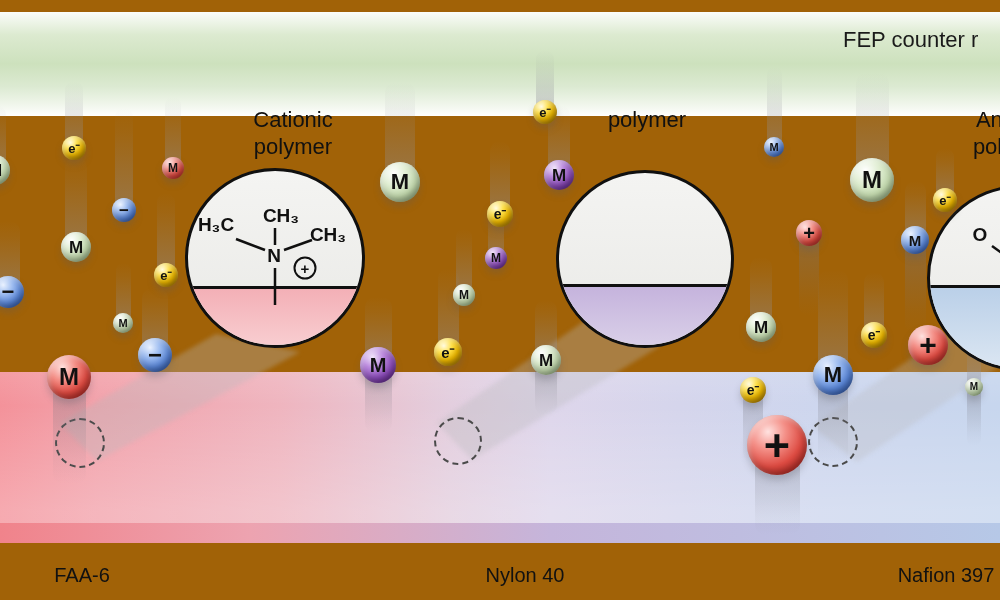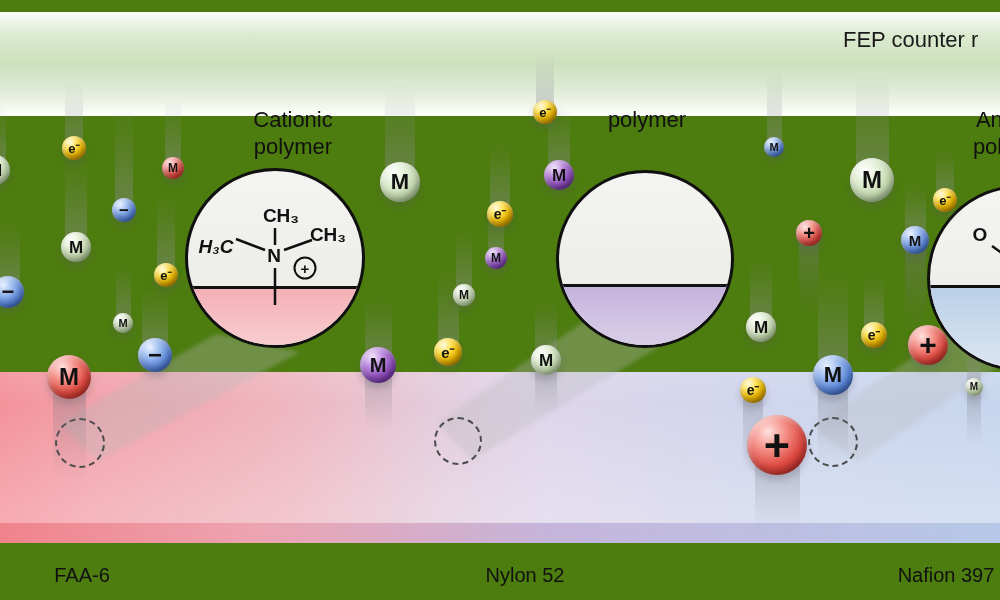--- a/index.html
+++ b/index.html
@@ -1,17 +1,17 @@
 <!DOCTYPE html>
 <html><head>
 <meta charset="utf-8">
 <style>
   html,body{margin:0;padding:0;background:#ffffff;}
   #scene{
-    position:relative;width:1000px;height:600px;overflow:hidden;background:#4d7c0f;
+    position:relative;width:1000px;height:600px;overflow:hidden;background:#a16207;
     font-family:"Liberation Sans", sans-serif;color:#111;
   }
   
   .top-band{
     position:absolute;left:0;top:12px;width:1000px;height:104px;z-index:1;
     background:linear-gradient(180deg,#fbfdfa 0%,#dcead0 22%,#cde1bd 50%,#dcead2 72%,#f4f8f0 92%,#ffffff 100%);
   }
   .fep-label{
     position:absolute;left:843px;top:27px;z-index:7;font-size:22px;color:#1a1a1a;white-space:nowrap;
   }
@@ -107,21 +107,21 @@
   <div class="polymer-circle pc-cationic">
     <div class="pc-bottom"></div>
     <div class="pc-divider"></div>
     <svg class="chem-bonds" width="180" height="180">
       <line x1="87" y1="74" x2="87" y2="57" stroke="#101010" stroke-width="2.5"></line>
       <line x1="77" y1="79" x2="48" y2="68" stroke="#101010" stroke-width="2.5"></line>
       <line x1="96" y1="79" x2="124" y2="69" stroke="#101010" stroke-width="2.5"></line>
       <line x1="87" y1="97" x2="87" y2="134" stroke="#101010" stroke-width="2.5"></line>
     </svg>
     <span class="chem" style="left:93px;top:45px;">CH₃</span>
-    <span class="chem" style="left:28px;top:76px;font-style:italic;">H₃C</span>
+    <span class="chem" style="left:28px;top:54px;">H₃C</span>
     <span class="chem" style="left:140px;top:64px;">CH₃</span>
     <span class="chem" style="left:86px;top:85px;">N</span>
     <span class="charge-circle" style="left:117px;top:97px;">+</span>
   </div>
 
   <div class="polymer-circle pc-nonionic">
     <div class="pc-bottom"></div>
     <div class="pc-divider"></div>
   </div>
 
@@ -262,16 +262,16 @@
       <div class="trail trail-down" style="left: 754.5px; top: 445px; width: 45px; height: 90px;"></div>
       <div class="sphere c-red" style="left: 747px; top: 415px; width: 60px; height: 60px; font-size: 45px;">
         <span>+</span>
       </div>
       <div class="vacancy" style="left: 55px; top: 418px; width: 46px; height: 46px;"></div>
       <div class="vacancy" style="left: 434px; top: 417px; width: 44px; height: 44px;"></div>
       <div class="vacancy" style="left: 808px; top: 417px; width: 46px; height: 46px;"></div>
     </div>
 
   <div class="membrane-label ml-0">FAA-6</div>
-  <div class="membrane-label ml-1">Nylon 52</div>
+  <div class="membrane-label ml-1">Nylon 40</div>
   <div class="membrane-label ml-2">Nafion 397</div>
 
 </div>
 
 </body></html>

